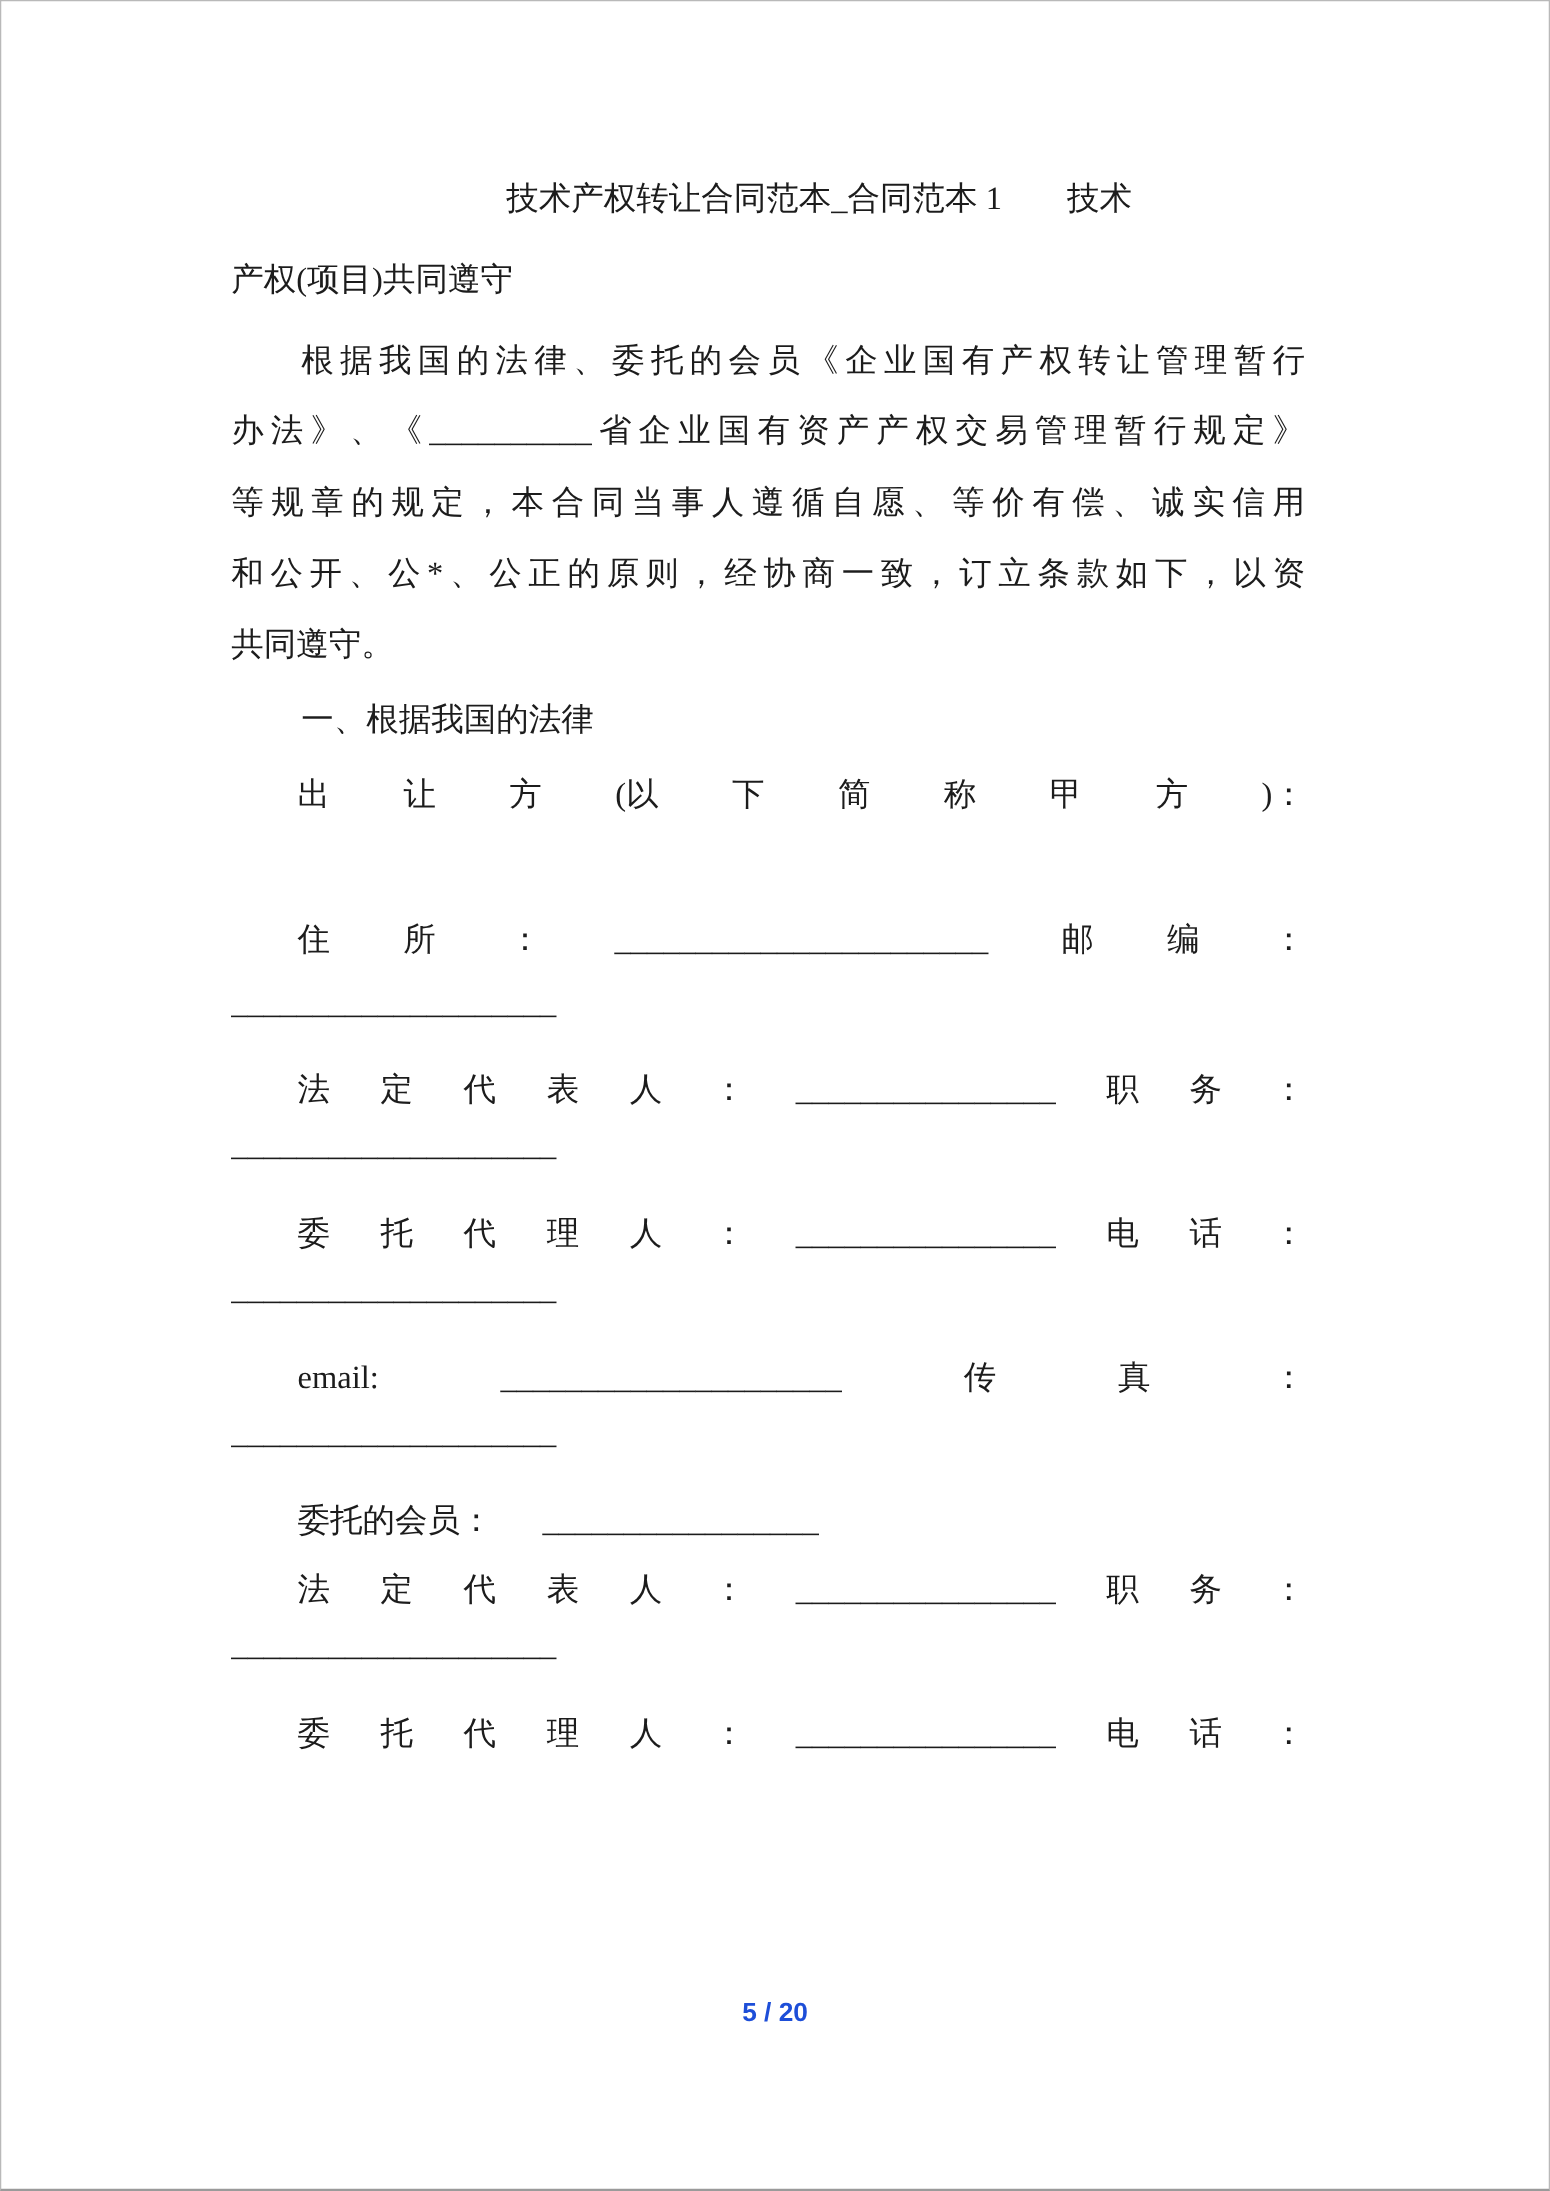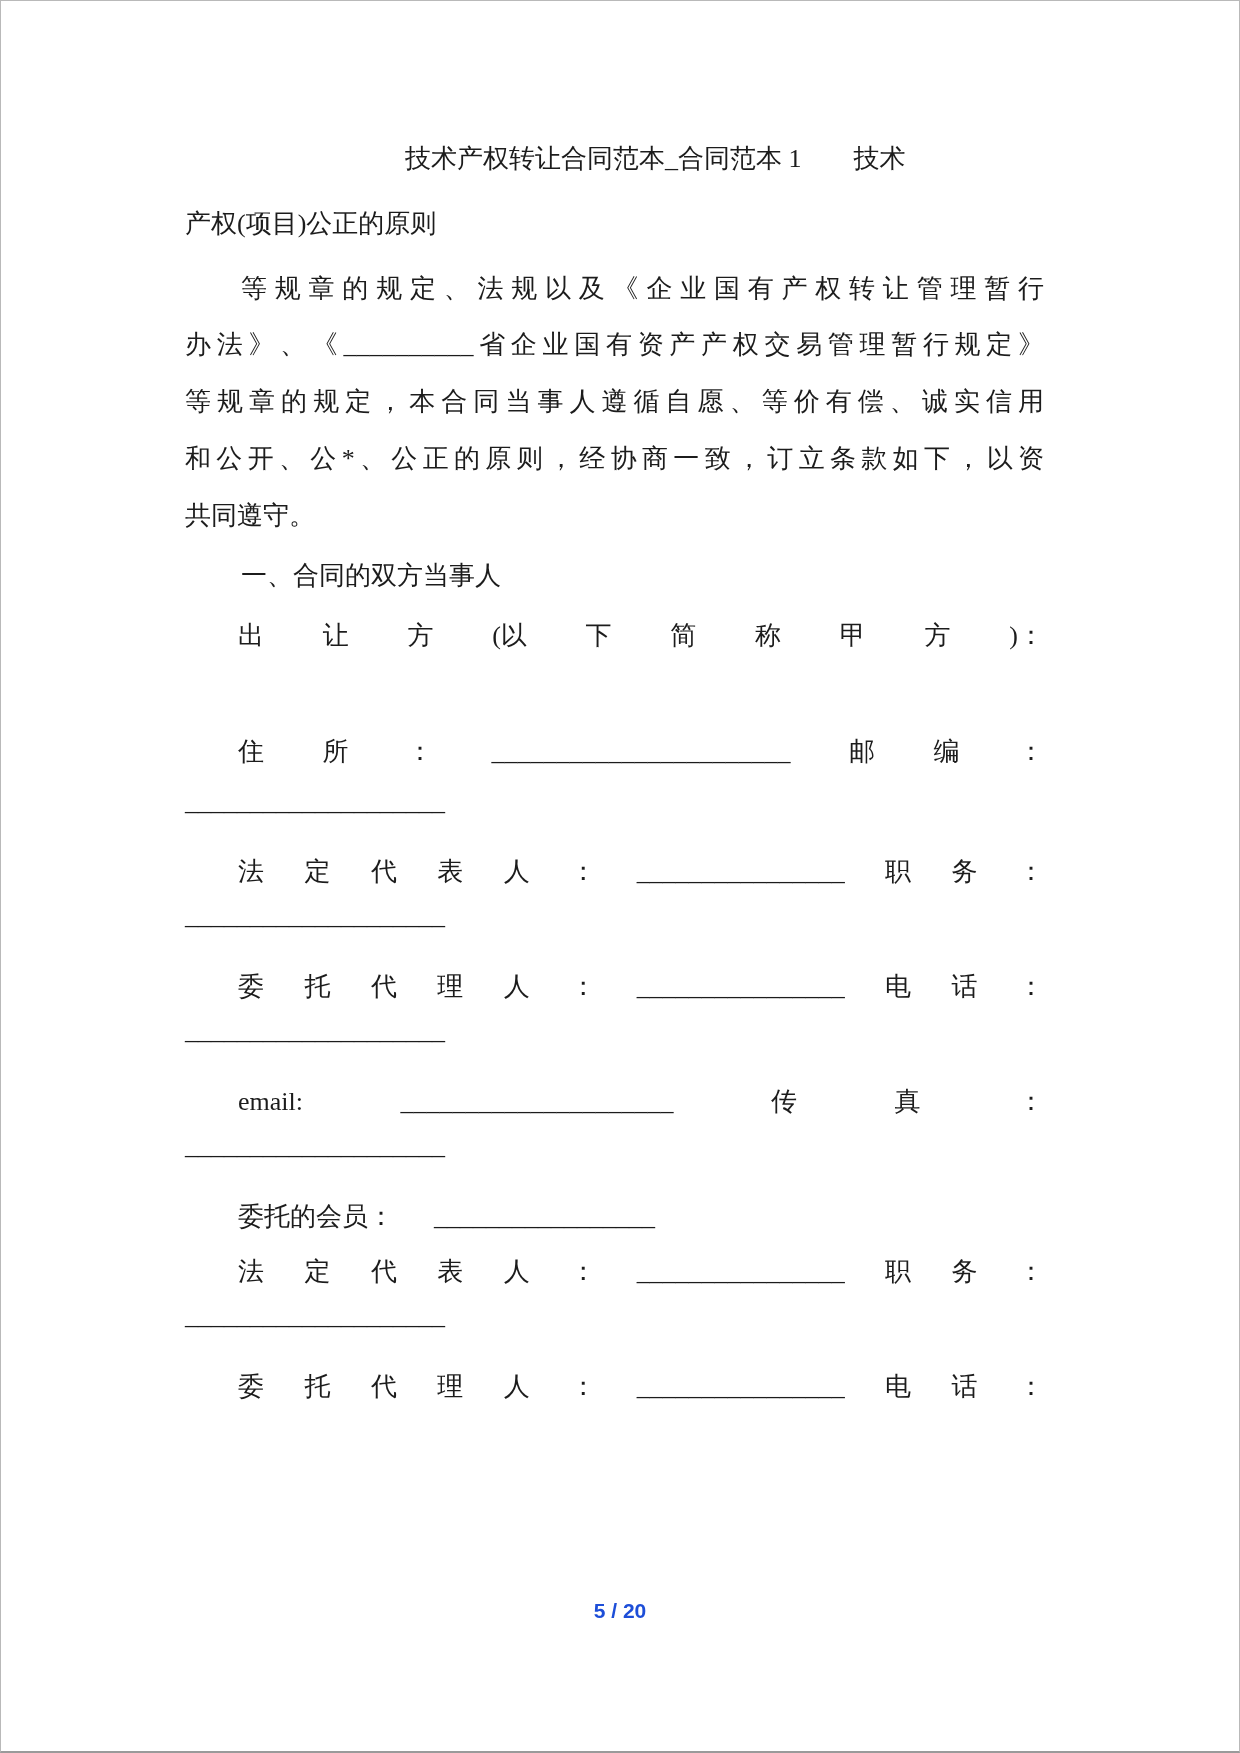--- a/index.html
+++ b/index.html
@@ -39,29 +39,29 @@
     font-family:"Liberation Sans","DejaVu Sans",sans-serif;
     font-weight:bold;font-size:21px;color:#1d4ed8;
   }
 </style>
 </head>
 <body>
 
 <div class="page">
 
   <div class="line titleline" style="top:136px">技术产权转让合同范本_合同范本 1　　技术</div>
-  <div class="line" style="top:201px">产权(项目)公正的原则</div>
+  <div class="line" style="top:201px">产权(项目)共同遵守</div>
 
-  <div class="line just indent2" style="top:266px">等规章的规定、法规以及《企业国有产权转让管理暂行</div>
+  <div class="line just indent2" style="top:266px">根据我国的法律、委托的会员《企业国有产权转让管理暂行</div>
   <div class="line just" style="top:379px">等规章的规定，本合同当事人遵循自愿、等价有偿、诚实信用</div>
   <div class="line just" style="top:322px">办法》、《__________省企业国有资产产权交易管理暂行规定》</div>
   <div class="line" style="top:493px">共同遵守。</div>
   <div class="line just" style="top:436px">和公开、公*、公正的原则，经协商一致，订立条款如下，以资</div>
 
-  <div class="line indent2" style="top:553px">一、合同的双方当事人</div>
+  <div class="line indent2" style="top:553px">一、根据我国的法律</div>
 
   <div class="line frow" style="top:613px">
       <span class="tk">出</span>
       <span class="tk">让</span>
       <span class="tk">方</span>
       <span class="tk">(以</span>
       <span class="tk">下</span>
       <span class="tk">简</span>
       <span class="tk">称</span>
       <span class="tk">甲</span>

